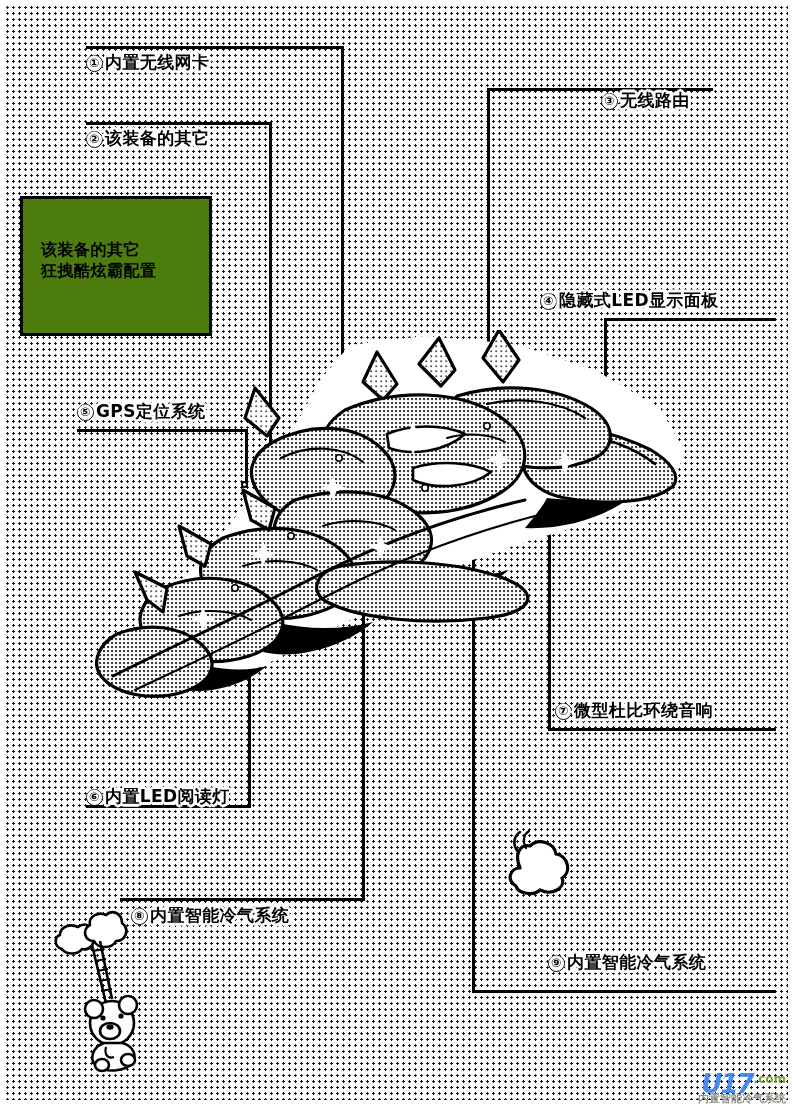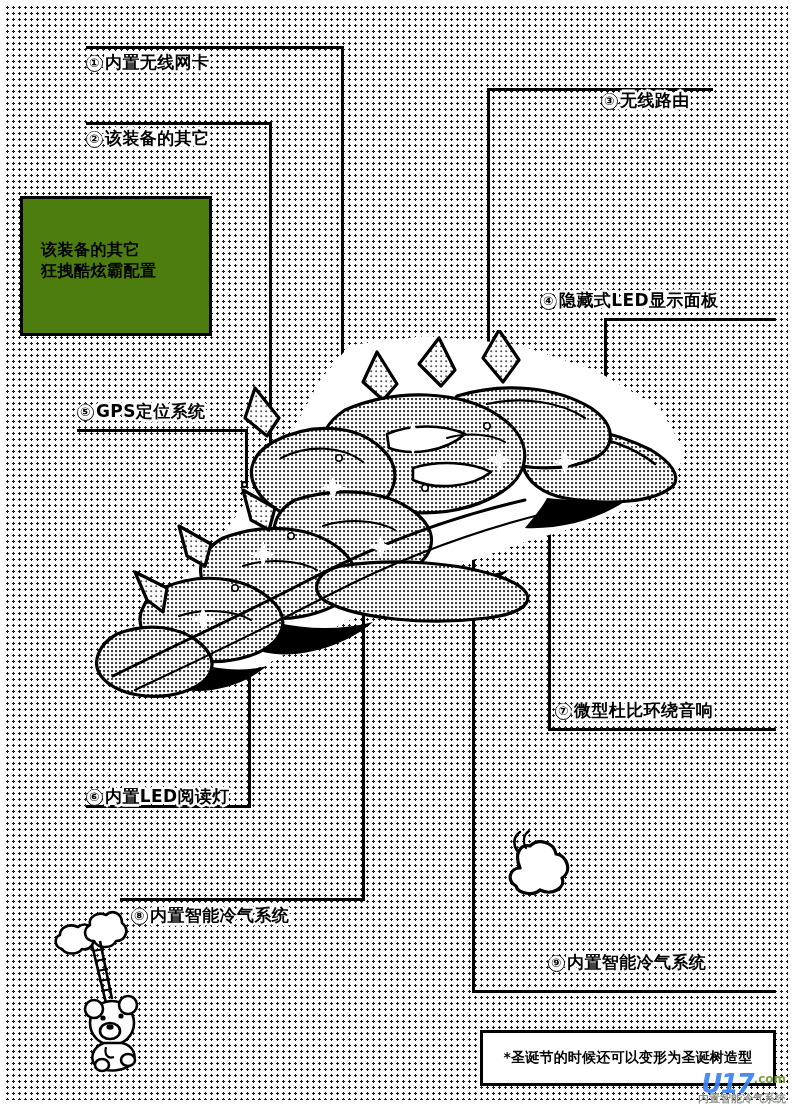--- a/index.html
+++ b/index.html
@@ -399,22 +399,19 @@
   </div>
 
   <div class="label" style="left:131px; top:907px;">
     <span class="num">⑧</span><span>内置智能冷气系统</span>
   </div>
 
   <div class="label" style="left:548px; top:954px;">
     <span class="num">⑨</span><span>内置智能冷气系统</span>
   </div>
 
-  <div id="footnote">
-    <span>*圣诞节的时候还可以变形为圣诞树造型</span>
-  </div>
 
   <div id="watermark">
     <span class="wm-main">U17</span><span class="wm-com">.com</span>
     <span class="wm-cn">内置智能冷气系统</span>
   </div>
 
 </div>
 
 </body></html>

